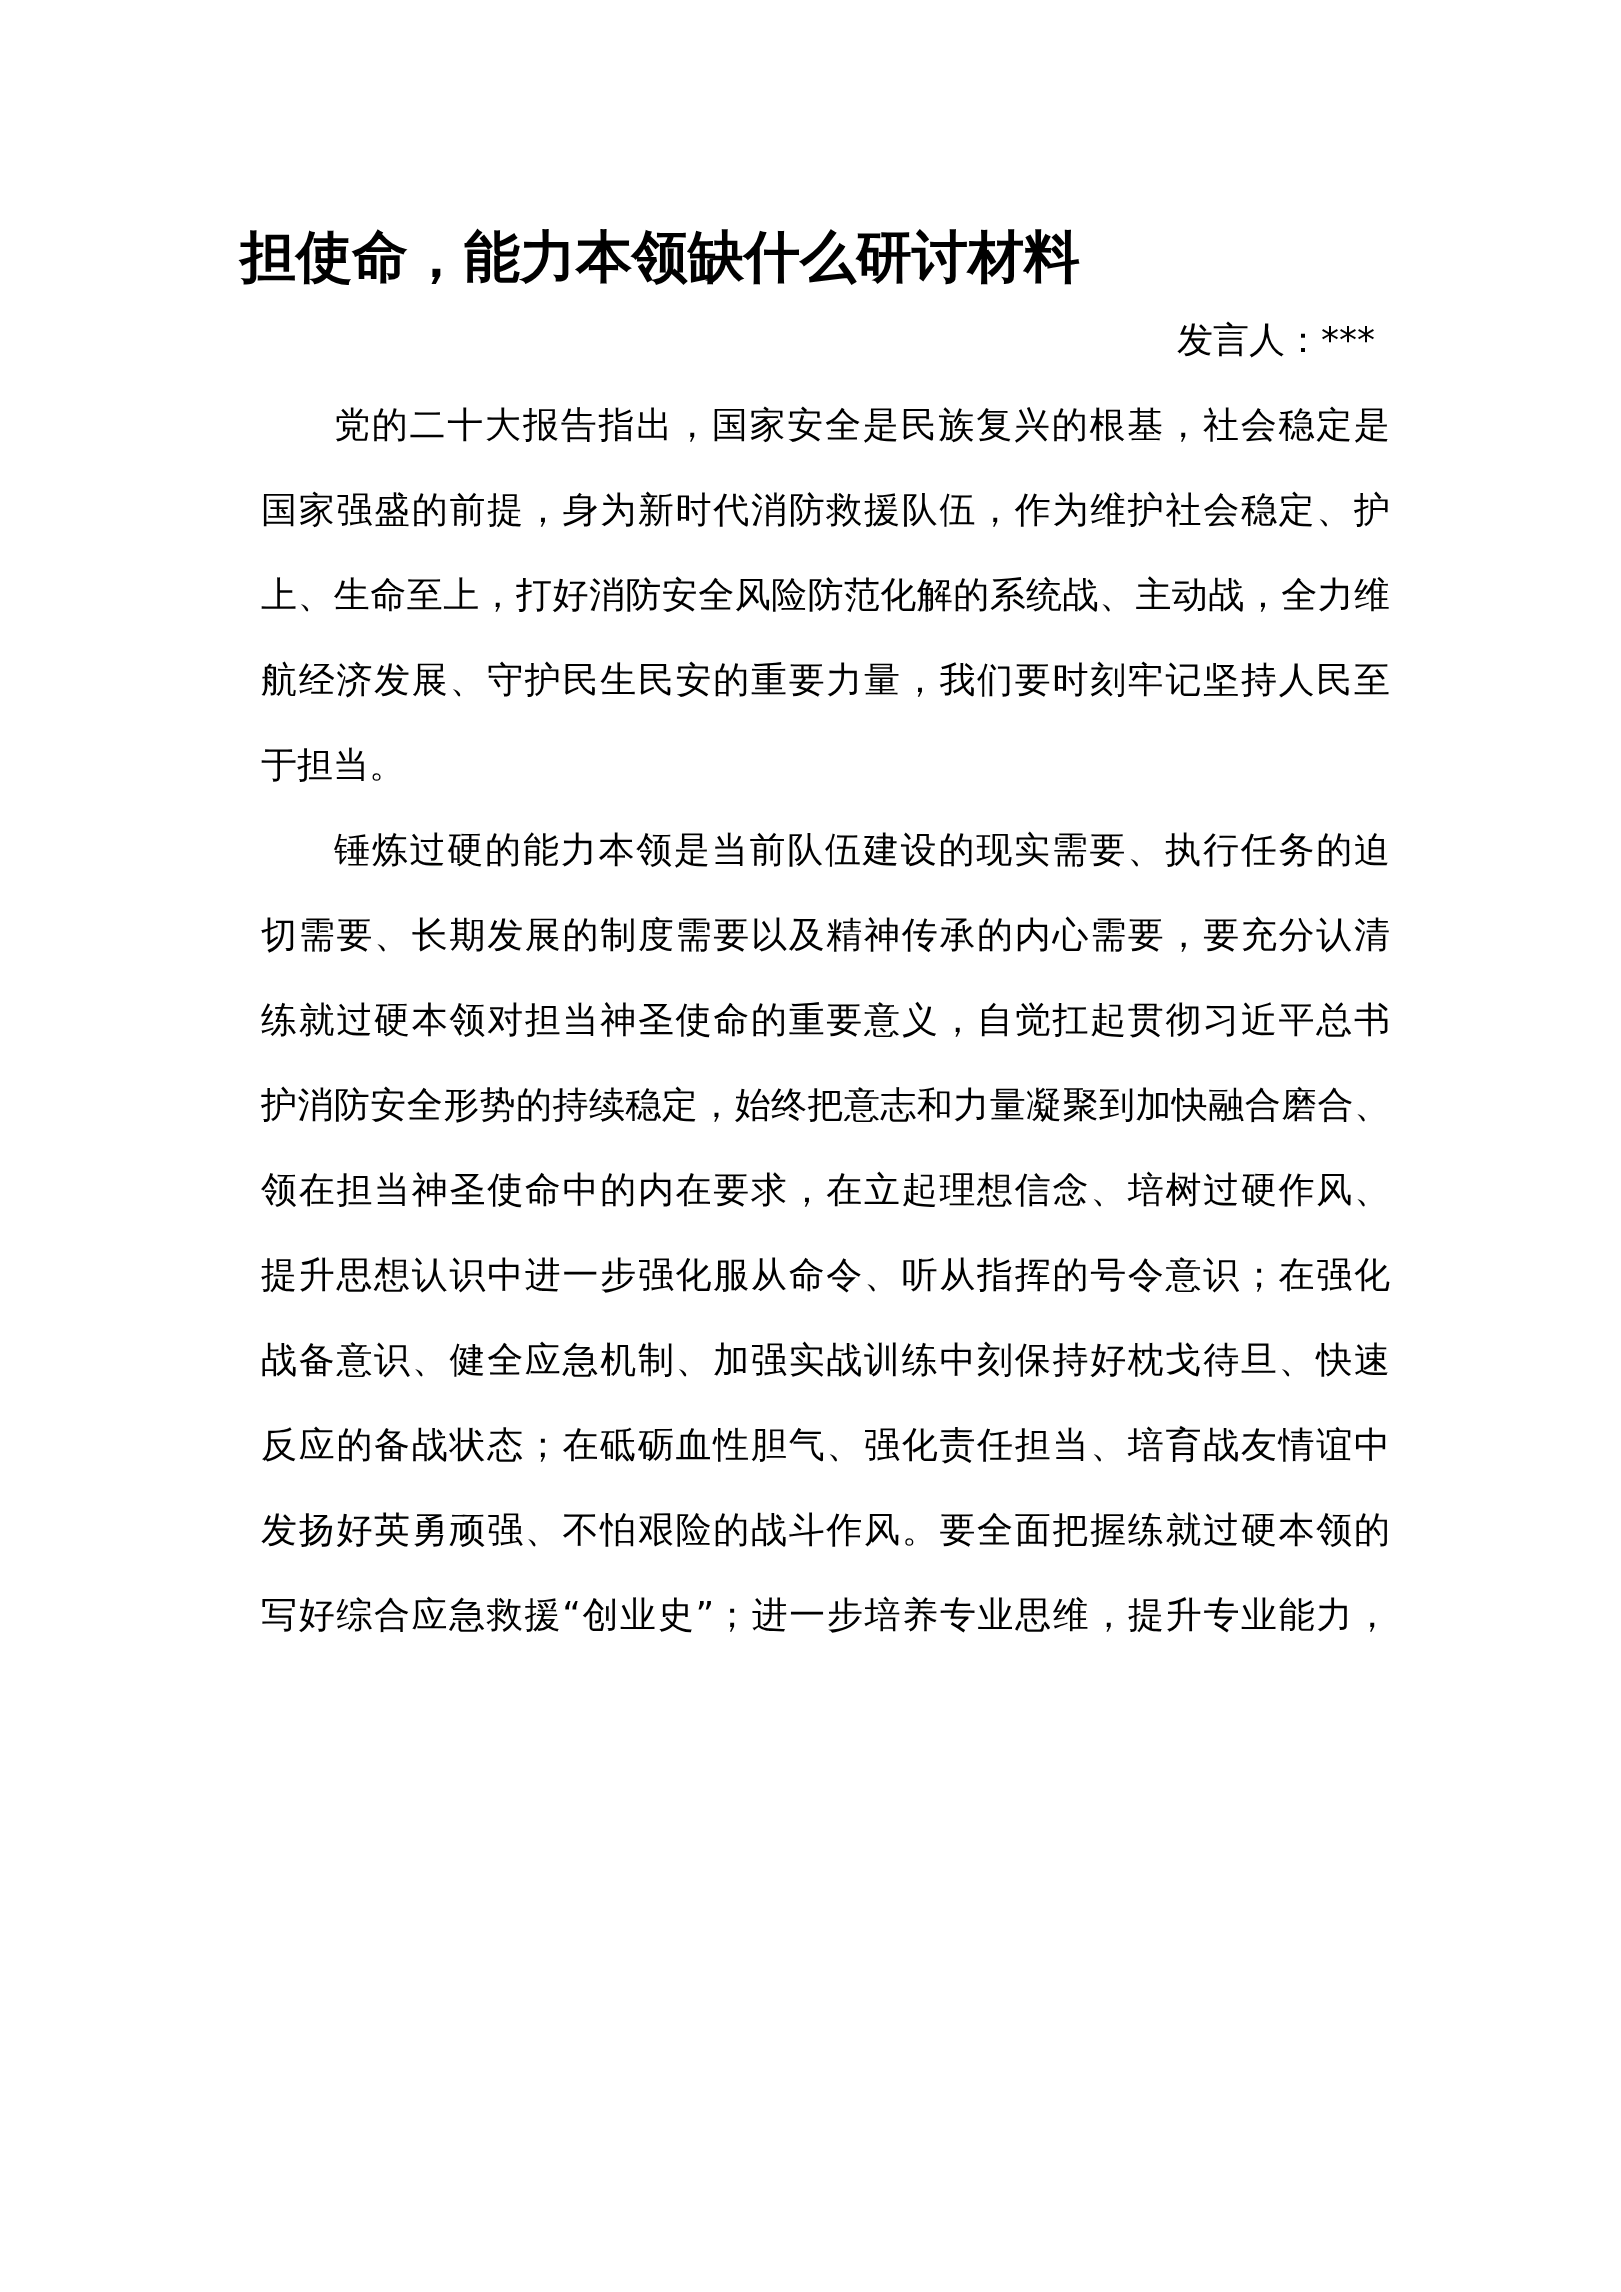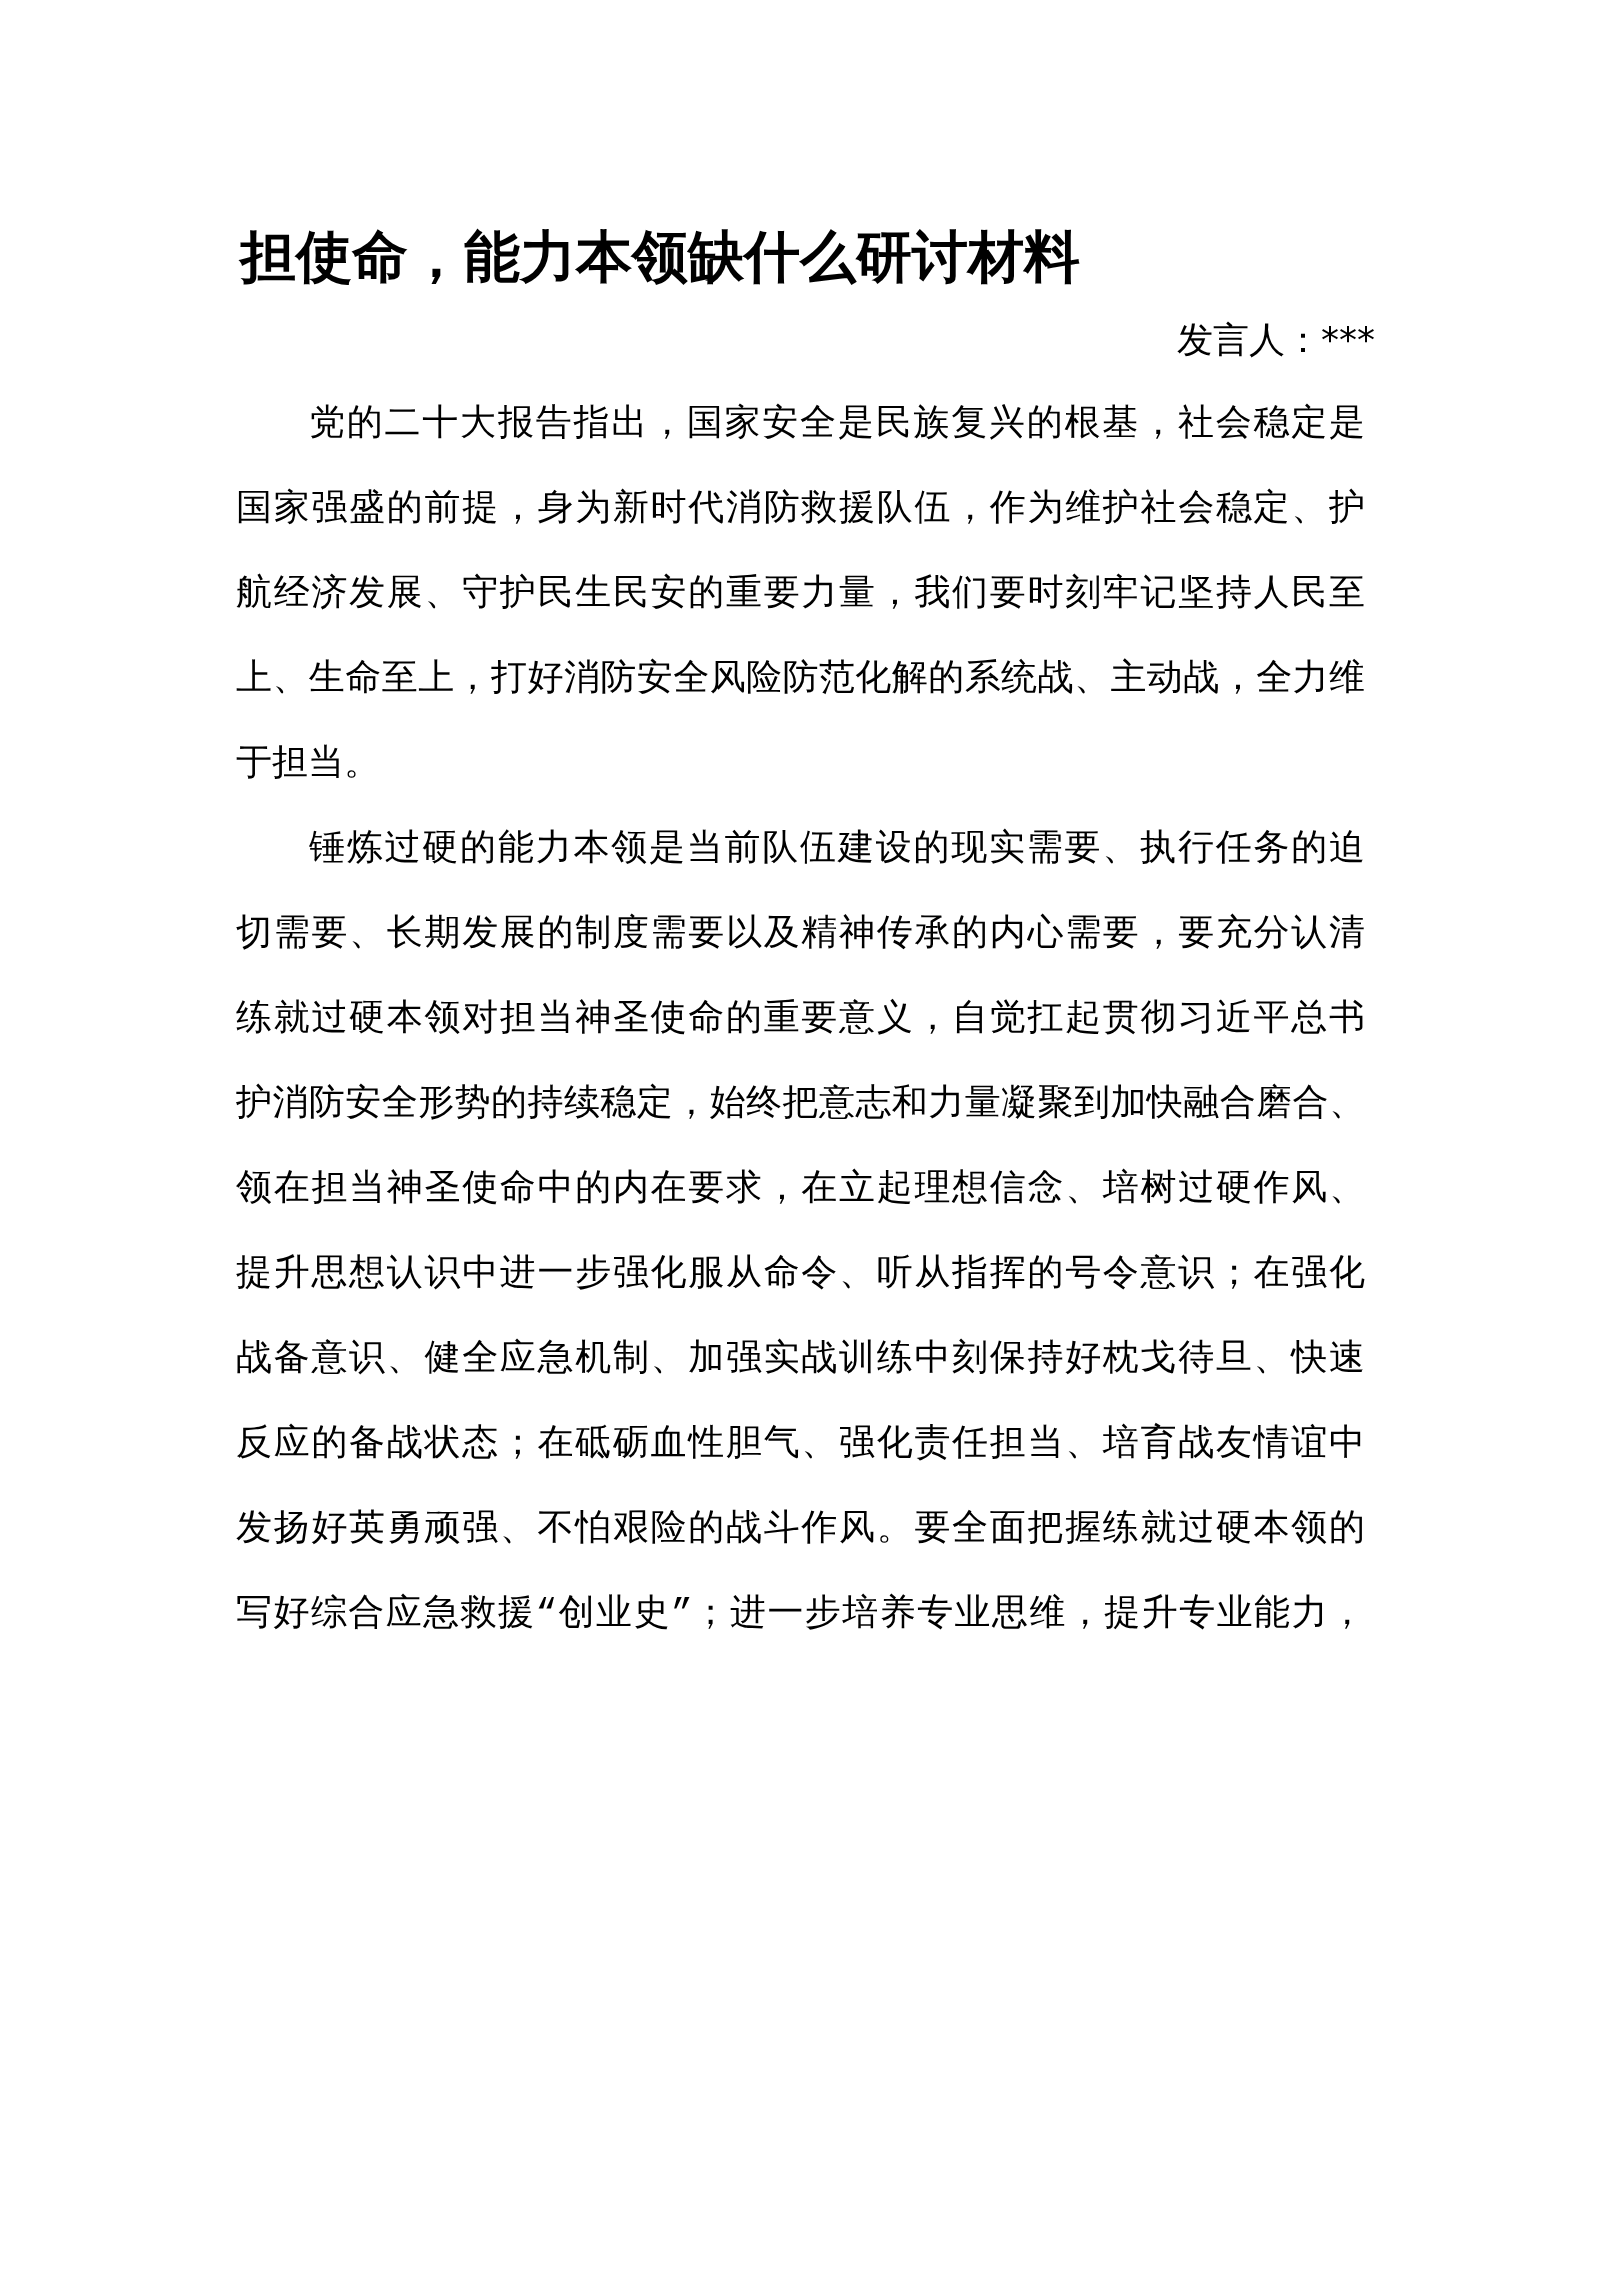--- a/index.html
+++ b/index.html
@@ -2,39 +2,39 @@
 <html><head>
 <meta charset="utf-8">
 <style>
   html, body { margin: 0; padding: 0; background: #ffffff; }
   body { width: 1621px; height: 2293px; position: relative; overflow: hidden;
          font-family: "DejaVu Sans", "Liberation Sans", sans-serif; color: #000; }
   .title { position: absolute; left: 0; width: 1320px; top: 218px; text-align: center;
            font-size: 56px; font-weight: bold; line-height: 78px; letter-spacing: 0px; }
   .speaker { position: absolute; right: 246px; top: 312px; font-size: 36px; line-height: 55px;
              text-align: left; white-space: nowrap; }
-  .body { position: absolute; left: 236px; width: 1129px; top: 382px; font-family: Liberation Mono, monospace; }
+  .body { position: absolute; left: 261px; width: 1129px; top: 382px; }
   .line { font-size: 36px; line-height: 85px; height: 85px; white-space: nowrap;
           text-align: justify; text-align-last: justify; overflow: visible; }
   .line.indent { padding-left: 73px; }
   .line.last { text-align-last: left; }
 </style>
 </head>
 <body>
 
 <div>
   <h1 class="title" style="margin:0;">担使命，能力本领缺什么研讨材料</h1>
   <div class="speaker">发言人：***</div>
 
   <div class="body">
     <div>
       <div class="line indent">党的二十大报告指出，国家安全是民族复兴的根基，社会稳定是</div>
       <div class="line">国家强盛的前提，身为新时代消防救援队伍，作为维护社会稳定、护</div>
+      <div class="line">上、生命至上，打好消防安全风险防范化解的系统战、主动战，全力维</div>
       <div class="line">航经济发展、守护民生民安的重要力量，我们要时刻牢记坚持人民至</div>
-      <div class="line">上、生命至上，打好消防安全风险防范化解的系统战、主动战，全力维</div>
       <div class="line last">于担当。</div>
     </div>
     <div>
       <div class="line indent">锤炼过硬的能力本领是当前队伍建设的现实需要、执行任务的迫</div>
       <div class="line">切需要、长期发展的制度需要以及精神传承的内心需要，要充分认清</div>
       <div class="line">练就过硬本领对担当神圣使命的重要意义，自觉扛起贯彻习近平总书</div>
       <div class="line">护消防安全形势的持续稳定，始终把意志和力量凝聚到加快融合磨合、</div>
       <div class="line">领在担当神圣使命中的内在要求，在立起理想信念、培树过硬作风、</div>
       <div class="line">提升思想认识中进一步强化服从命令、听从指挥的号令意识；在强化</div>
       <div class="line">战备意识、健全应急机制、加强实战训练中刻保持好枕戈待旦、快速</div>

